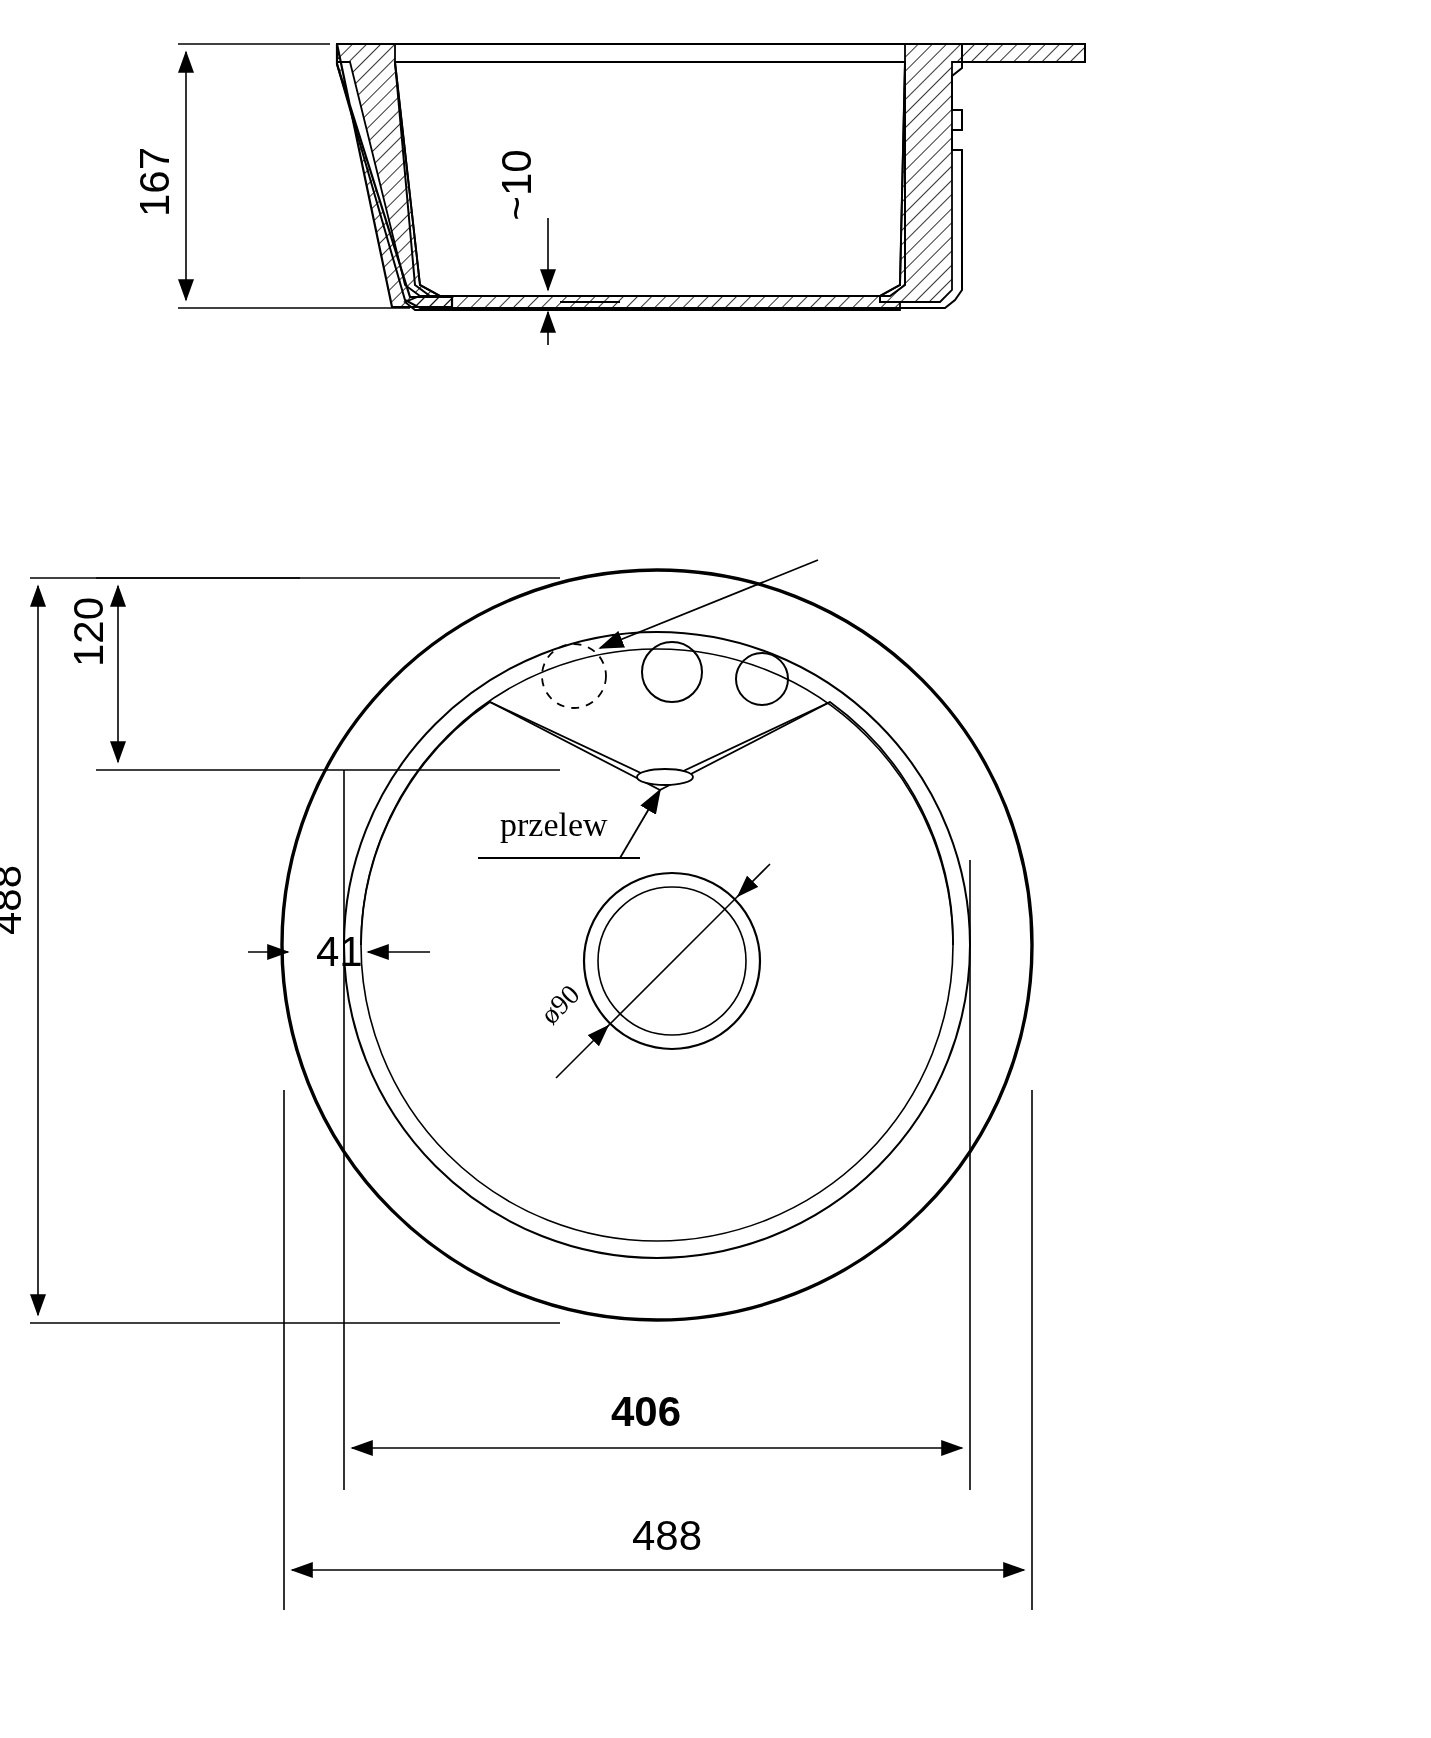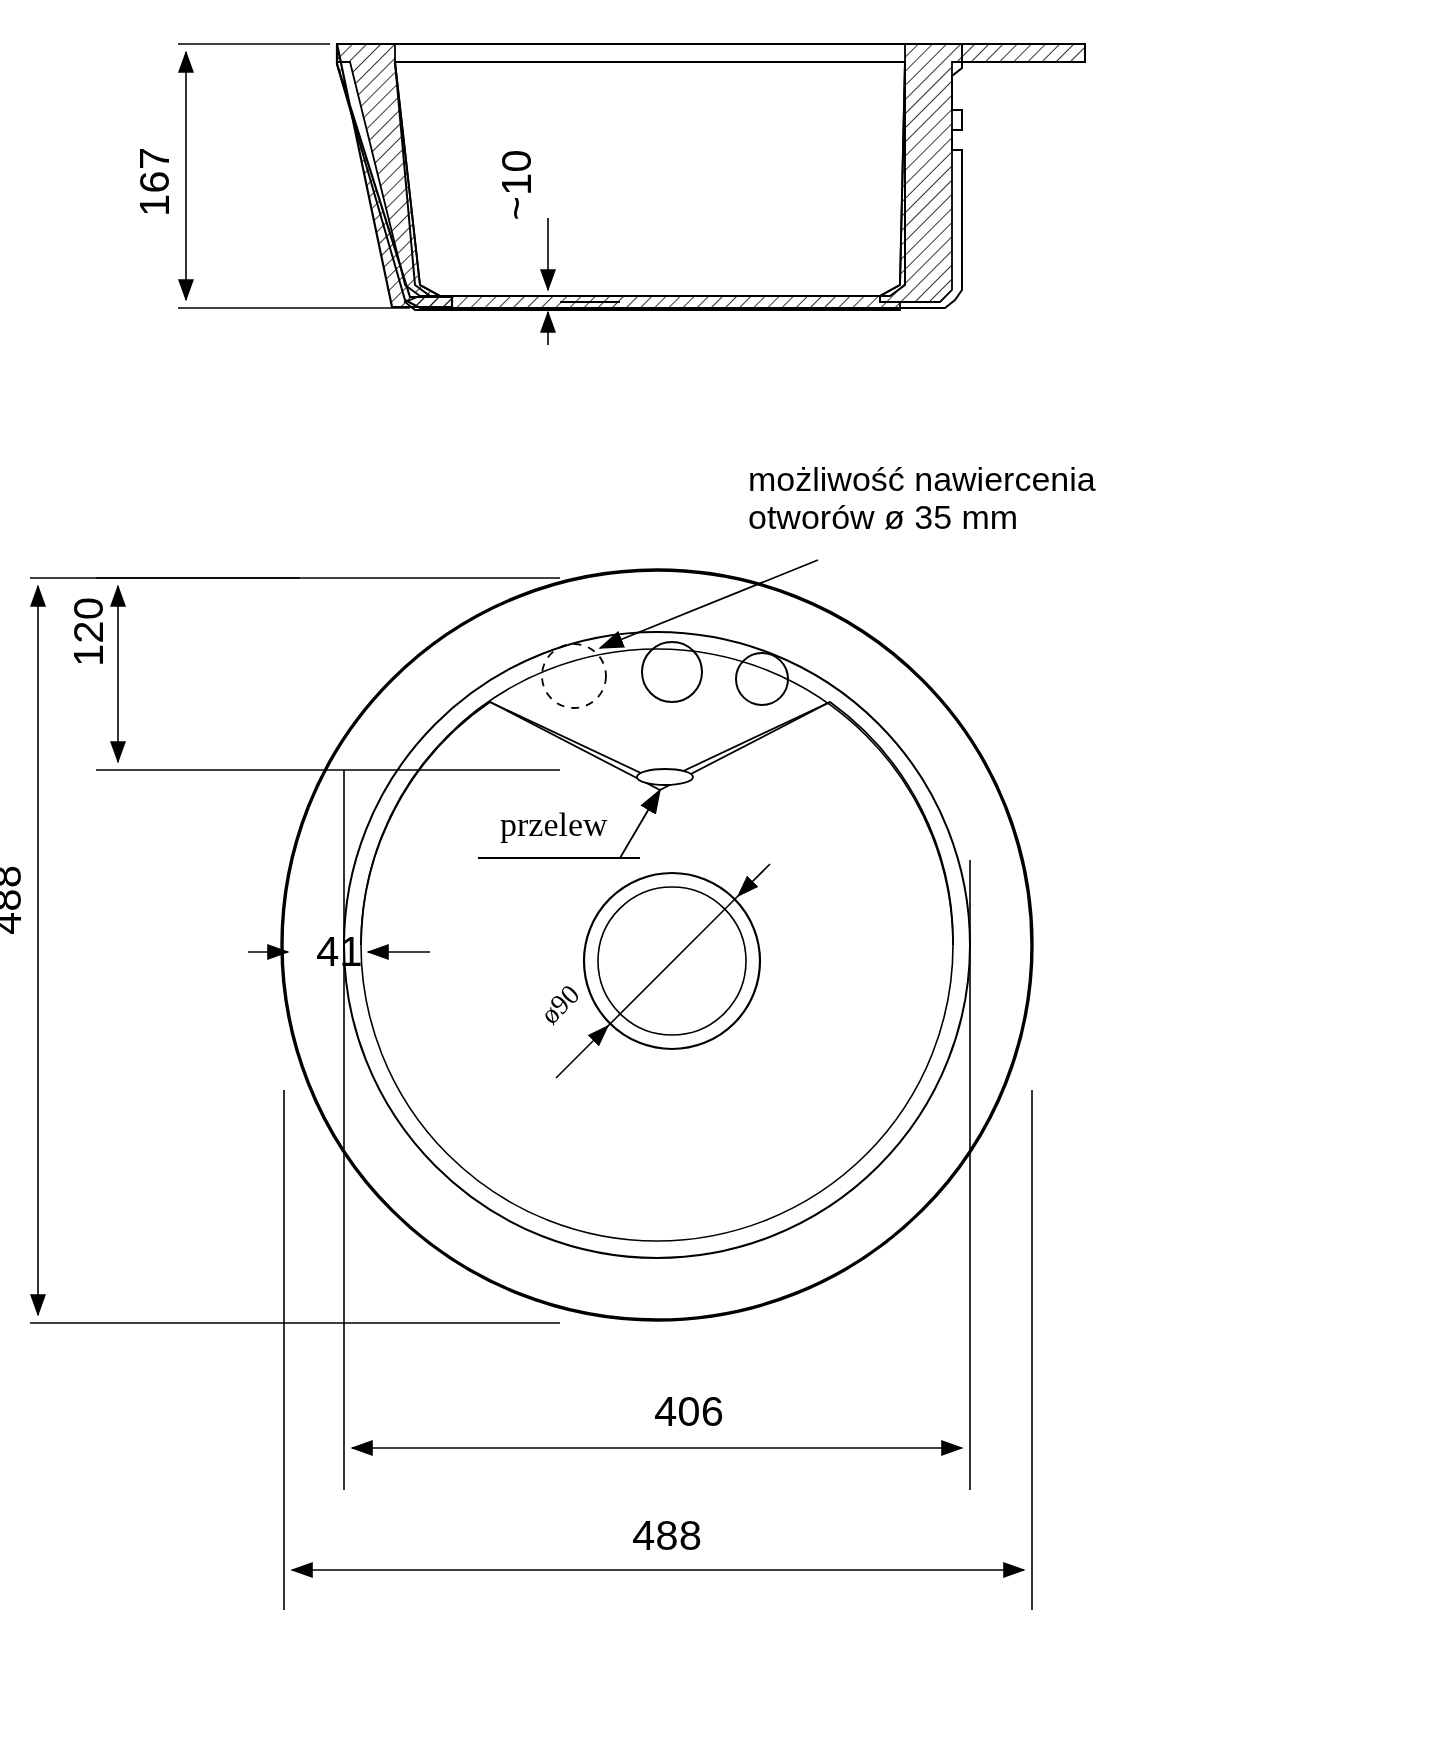--- a/index.html
+++ b/index.html
@@ -175,30 +175,28 @@
         <line x1="1032" y1="1090" x2="1032" y2="1610"></line>
         <line x1="292" y1="1570" x2="1024" y2="1570" marker-start="url(#arrStart)" marker-end="url(#arrEnd)"></line>
       </g>
     </g>
   </svg>
 
   <div class="lbl big vert" style="left:178px; top:182px; transform: rotate(-90deg) translate(-50%, -100%);">167</div>
 
   <div class="lbl big vert" style="left:540px; top:185px; transform: rotate(-90deg) translate(-50%, -100%);">~10</div>
 
-  <div class="lbl med" style="left:748px; top:460px;">możliwość nawiercenia</div>
-  <div class="lbl med" style="left:748px; top:498px;">otworów ø 35 mm</div>
 
   <div class="lbl med serif" style="left:500px; top:806px;">przelew</div>
 
   <div class="lbl big vert" style="left:30px; top:900px; transform: rotate(-90deg) translate(-50%, -100%);">488</div>
 
   <div class="lbl big vert" style="left:112px; top:632px; transform: rotate(-90deg) translate(-50%, -100%);">120</div>
 
   <div class="lbl big" style="left:316px; top:928px;">41</div>
 
   <div class="lbl small serif" style="left:534px; top:1008px; transform: rotate(-45deg); transform-origin: left top;">ø90</div>
 
-  <div class="lbl big" style="left:654px; top:1388px;">406</div>
+  <div class="lbl big" style="left:611px; top:1388px;font-weight:bold;">406</div>
 
   <div class="lbl big" style="left:632px; top:1512px;">488</div>
 
 </div>
 
 </body></html>

